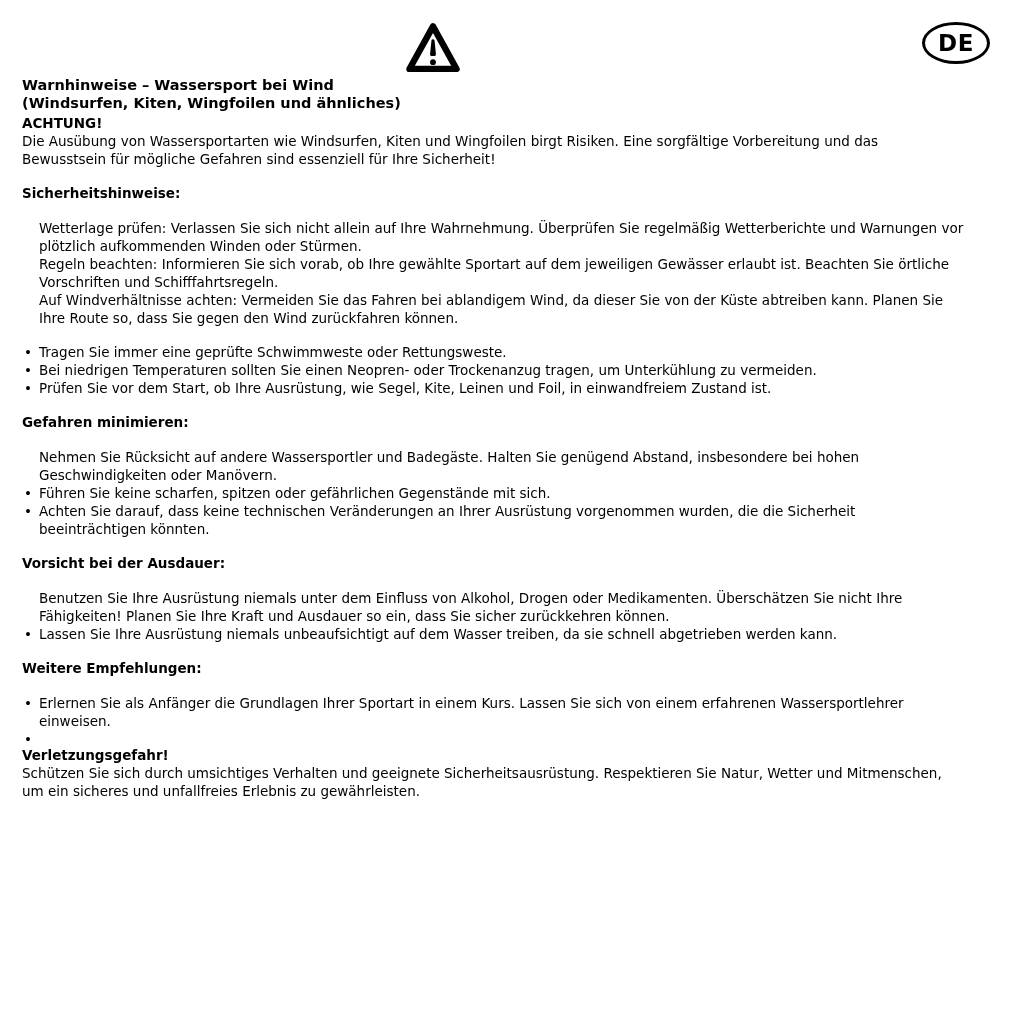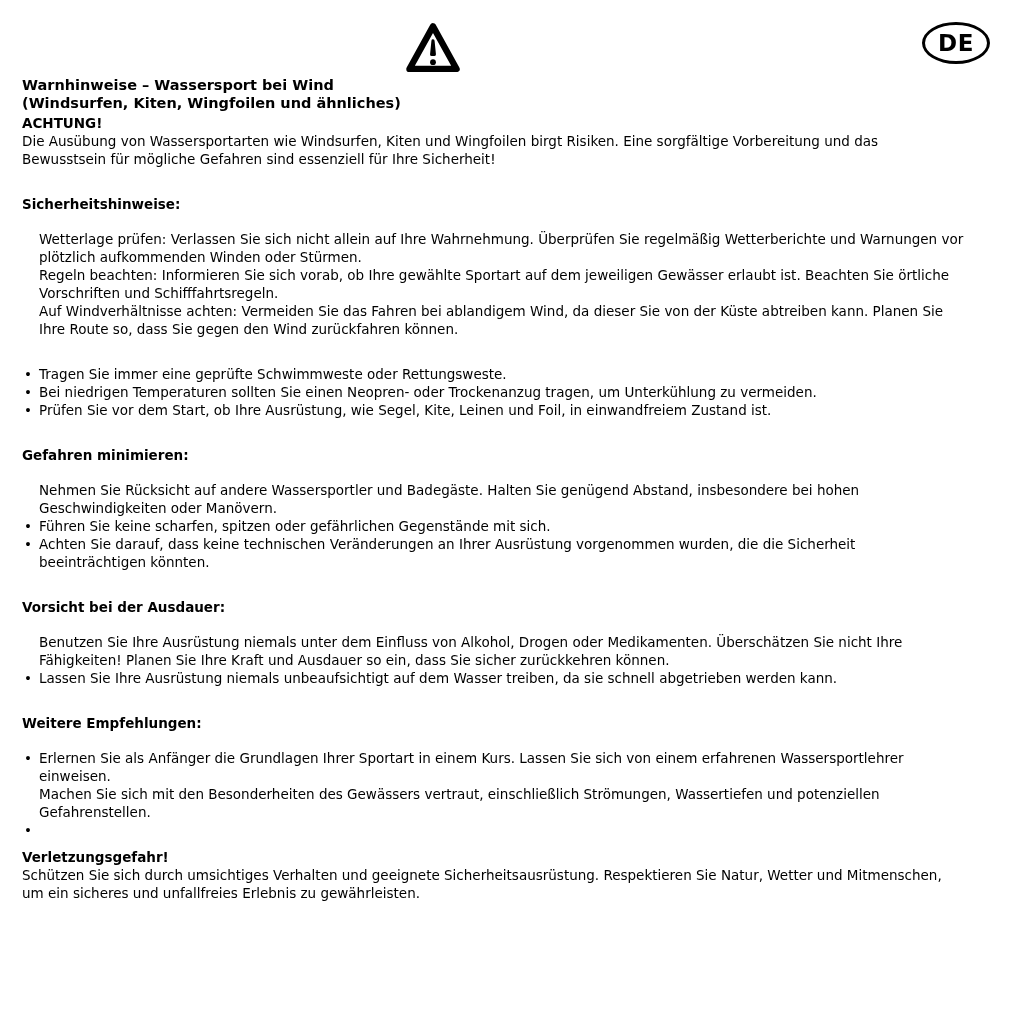--- a/index.html
+++ b/index.html
@@ -32,21 +32,21 @@
     border: 3.5px solid #000;
     border-radius: 50%;
     display: flex; align-items: center; justify-content: center;
     font-weight: bold; font-size: 23px; letter-spacing: 0.5px;
     font-family: "DejaVu Sans", "Liberation Sans", sans-serif;
     text-align: center;
   }
 
   
   .doc-body { padding: 6px 54px 0 22px; }
-  .doc-section { margin-top: 27px; }
+  .doc-section { margin-top: 16px; }
   .doc-section:first-child { margin-top: 16px; }
   .section-heading {
     font-size: 13.5px; font-weight: bold; line-height: 18px;
     margin: 0; padding: 0;
   }
   .section-heading.spaced { margin-bottom: 17px; }
   .block { margin: 0; padding: 0; }
   .block-indent, .block-bullet { position: relative; padding-left: 17px; }
   .block-bullet .marker {
     position: absolute; left: 2px; top: 0;
@@ -98,21 +98,20 @@
         <p class="block block-bullet"><span class="marker">•</span><span>Achten Sie darauf, dass keine technischen Veränderungen an Ihrer Ausrüstung vorgenommen wurden, die die Sicherheit beeinträchtigen könnten.</span></p>
       </section>
       <section class="doc-section">
         <h2 class="section-heading spaced">Vorsicht bei der Ausdauer:</h2>
         <p class="block block-indent"><span>Benutzen Sie Ihre Ausrüstung niemals unter dem Einfluss von Alkohol, Drogen oder Medikamenten. Überschätzen Sie nicht Ihre Fähigkeiten! Planen Sie Ihre Kraft und Ausdauer so ein, dass Sie sicher zurückkehren können.</span></p>
         <p class="block block-bullet"><span class="marker">•</span><span>Lassen Sie Ihre Ausrüstung niemals unbeaufsichtigt auf dem Wasser treiben, da sie schnell abgetrieben werden kann.</span></p>
       </section>
       <section class="doc-section">
         <h2 class="section-heading spaced">Weitere Empfehlungen:</h2>
         <p class="block block-bullet"><span class="marker">•</span><span>Erlernen Sie als Anfänger die Grundlagen Ihrer Sportart in einem Kurs. Lassen Sie sich von einem erfahrenen Wassersportlehrer einweisen.</span></p>
-        <p class="block block-indent"><span>Machen Sie sich mit den Besonderheiten des Gewässers vertraut, einschließlich Strömungen, Wassertiefen und potenziellen Gefahrenstellen.</span></p>
         <p class="block block-bullet"><span class="marker">•</span></p>
       </section>
       <section class="doc-section">
         <h2 class="section-heading">Verletzungsgefahr!</h2>
         <p class="block block-paragraph"><span>Schützen Sie sich durch umsichtiges Verhalten und geeignete Sicherheitsausrüstung. Respektieren Sie Natur, Wetter und Mitmenschen, um ein sicheres und unfallfreies Erlebnis zu gewährleisten.</span></p>
       </section>
     </div>
 
 </div>
 

